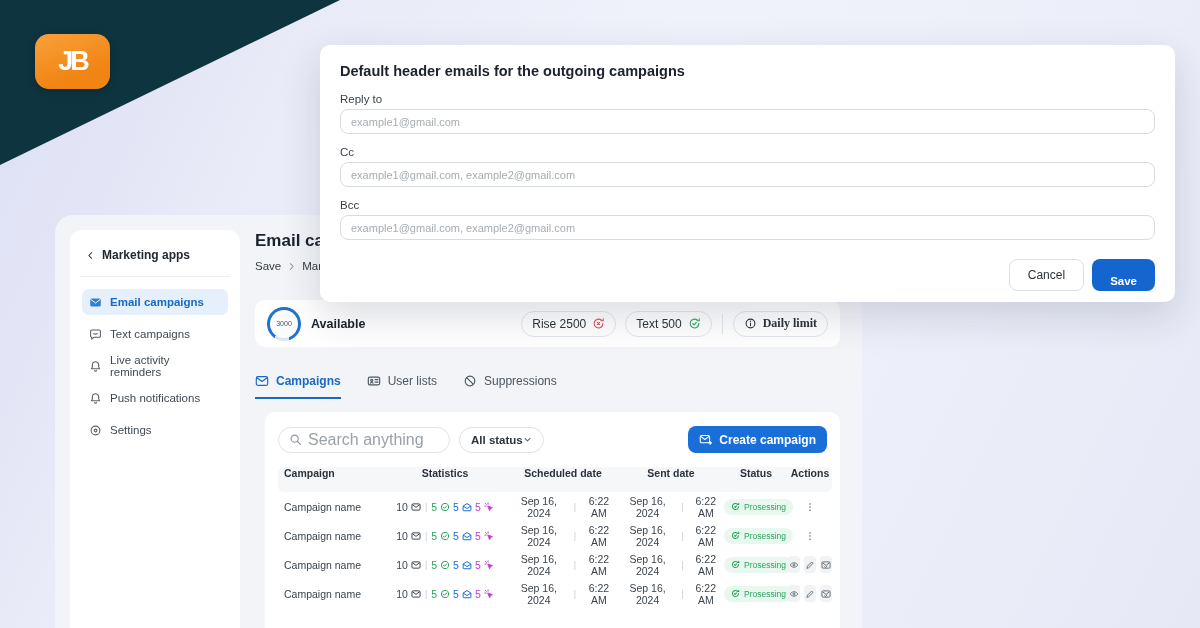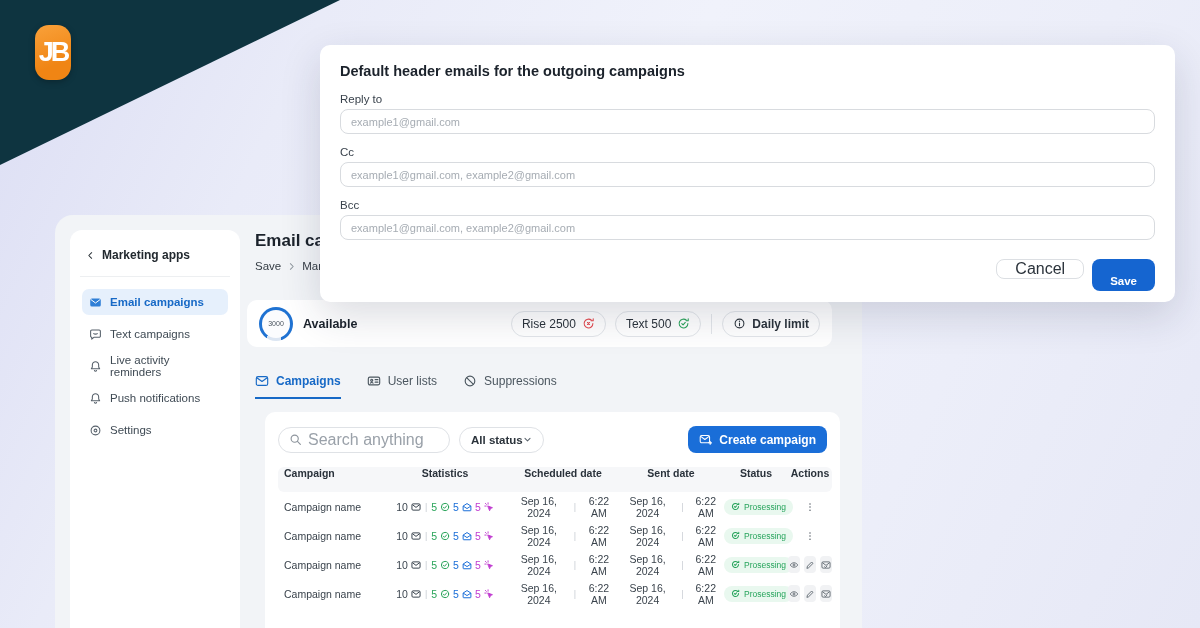--- a/index.html
+++ b/index.html
@@ -5,21 +5,21 @@
   * { margin:0; padding:0; box-sizing:border-box; }
   html,body { width:1200px; height:628px; overflow:hidden;
     font-family:"Liberation Sans", sans-serif; }
   .stage { position:relative; width:1200px; height:628px;
     background:linear-gradient(115deg,#dcdef4 0%,#e9ebf8 22%,#f0f2fb 48%,#eceef9 75%,#e6e8f6 100%); }
   .abs { position:absolute; }
 
   
   .teal-corner { left:0; top:0; width:340px; height:165px;
     background:#0e3440; clip-path:polygon(0 0,100% 0,0 100%); }
-  .logo { left:35px; top:25px; width:36px; height:55px; border-radius:14px;
+  .logo { left:35px; top:34px; width:75px; height:55px; border-radius:14px;
     background:linear-gradient(160deg,#f9a13a,#f08514 70%);
     display:flex; align-items:center; justify-content:center;
     color:#fff; font-weight:bold; font-size:27px; letter-spacing:-3px;
     box-shadow:0 2px 6px rgba(0,0,0,.25); }
 
   
   .window { left:55px; top:215px; width:807px; height:413px;
     background:#f2f4f7; border-radius:18px 18px 0 0; }
   .sidebar { left:70px; top:230px; width:170px; height:398px; background:#fff;
     border-radius:12px 12px 0 0; padding:16px 12px; }
@@ -29,33 +29,33 @@
   .sb-item { display:flex; align-items:center; gap:8px; font-size:11.5px;
     color:#3f4a54; height:26px; padding:0 7px; border-radius:7px; margin-bottom:6px; }
   .sb-item.active { background:#e6f0fc; color:#1769c6; font-weight:bold; }
   .sb-item .ic { color:#57616b; }
   .sb-item.active .ic { color:#2f7fd6; }
 
   .page-title { left:255px; top:231px; font-size:17px; font-weight:bold; color:#1b222b; }
   .breadcrumb { left:255px; top:260px; display:flex; align-items:center; gap:6px;
     font-size:11.5px; color:#343c44; }
 
-  .stats-card { left:247px; top:300px; width:585px; height:47px; background:#fff;
+  .stats-card { left:255px; top:300px; width:585px; height:47px; background:#fff;
     border-radius:10px; display:flex; align-items:center; padding:0 12px; }
   .gauge { width:34px; height:34px; border-radius:50%;
     background:conic-gradient(from 215deg,#1f72d2 0 85%,#dbe5f2 85% 100%);
     display:flex; align-items:center; justify-content:center; }
   .gauge-inner { width:28px; height:28px; border-radius:50%; background:#fbfcfe;
     display:flex; align-items:center; justify-content:center;
     font-size:7px; color:#4a545e; }
   .avail { font-size:12.5px; font-weight:bold; color:#1b222b; margin-left:10px; }
   .pill { display:flex; align-items:center; gap:6px; border:1px solid #e3e6ea;
     border-radius:999px; padding:0 10px; height:26px; font-size:12px; color:#2b333b;
     background:#fff; }
-  .pill.bold { font-weight:bold; }
+  .pill.bold { font-weight:bold;font-family:Liberation Serif, serif; }
   .vdiv { width:1px; height:20px; background:#e3e6ea; margin:0 10px; }
 
   .tabs { left:255px; top:374px; display:flex; gap:26px; align-items:flex-start; }
   .tab { display:flex; align-items:center; gap:7px; font-size:12px; color:#4b565f;
     padding-bottom:9px; }
   .tab.active { color:#1769c6; font-weight:bold; border-bottom:2px solid #1769c6; }
 
   .table-card { left:265px; top:412px; width:575px; height:216px; background:#fff;
     border-radius:10px 10px 0 0; padding:14px 8px 0 13px; }
   .controls { display:flex; align-items:center; margin-bottom:14px; padding-right:5px; }
@@ -94,22 +94,22 @@
   
   .modal { left:320px; top:45px; width:855px; height:257px; background:#fff;
     border-radius:10px; box-shadow:0 14px 40px rgba(30,40,70,.16); padding:18px 20px; }
   .modal-title { font-size:14.5px; font-weight:bold; color:#1b222b; margin-bottom:14px; }
   .field-label { font-size:11.5px; color:#39424c; margin-bottom:4px; }
   .field-input { width:100%; height:25px; border:1px solid #d8dbdf; border-radius:8px;
     padding:0 10px; font-size:11px; font-family:"Liberation Sans",sans-serif;
     color:#3a434c; outline:none; margin-bottom:12px; background:#fff; }
   .field-input::placeholder { color:#a6acb3; }
   .modal-actions { display:flex; justify-content:flex-end; gap:8px; margin-top:7px; }
-  .btn-cancel { height:20px; padding:0 18px; border:1px solid #dcdfe3; background:#fff;
-    border-radius:8px; font-size:16px; color:#2b333b;
+  .btn-cancel { height:32px; padding:0 18px; border:1px solid #dcdfe3; background:#fff;
+    border-radius:8px; font-size:12px; color:#2b333b;
     font-family:"Liberation Sans",sans-serif; }
   .btn-save { height:24px; padding:16px 18px; border:none; background:#1565d0;
     border-radius:8px; font-size:11.5px; color:#fff; font-weight:bold;
     font-family:"Liberation Sans",sans-serif; }
 
   .ic { width:13px; height:13px; display:inline-block; flex:none; }
   .ic-lg { width:14px; height:14px; } .ic-sm { width:10px; height:10px; }
   .ic-xs { width:9px; height:9px; }
   svg { display:block; width:100%; height:100%; }
 </style>

